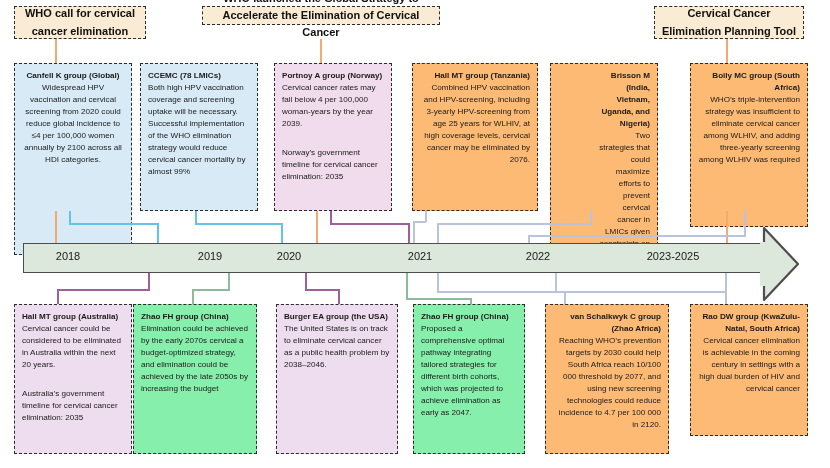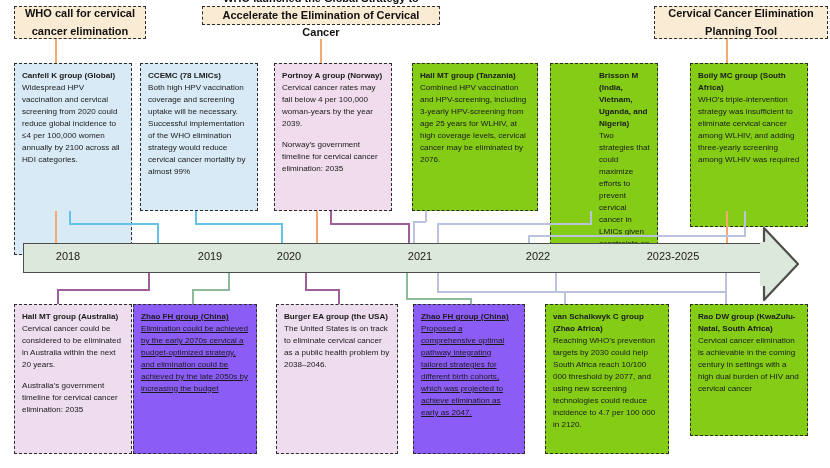--- a/index.html
+++ b/index.html
@@ -17,21 +17,21 @@
     box-sizing:border-box;
     border:1.4px dashed #2b2b2b;
     padding:6px 7px 4px 7px;
     font-size:8.1px;
     line-height:1.48;
     color:#1a1a1a;
     overflow:hidden;
   }
   .box .hdr{font-weight:bold;display:block;}
   .box p{margin:0;}
-  .box p.gap{margin-top:9px;}
+  .box p.gap{margin-top:17px;}
 
   
   .anno{
     position:absolute;
     box-sizing:border-box;
     background:#faebd4;
     border:1.4px dashed #2b2b2b;
     font-size:11px;
     font-weight:bold;
     line-height:1.55;
@@ -39,22 +39,22 @@
     text-align:center;
     display:flex;
     align-items:center;
     justify-content:center;
     padding:3px 6px;
   }
 
   
   .f-blue{background:#d7eaf5;}
   .f-pink{background:#f0dcec;}
-  .f-lav{background:#84cc16;}
-  .f-green{background:#8b5cf6;text-decoration:underline;}
+  .f-lav{background:#fdba74;text-align:right;}
+  .f-green{background:#86efac;}
   .f-lpink{background:#eeddee;}
 
   
   #timeline{
     position:absolute;
     left:23px;top:243px;width:743px;height:30px;
     background:#dde8dc;
     border:1.6px solid #4d4d4d;
     box-sizing:border-box;
   }
@@ -85,29 +85,29 @@
 <div id="stage">
 
   <div class="anno" style="left:14px;top:6px;width:132px;height:33px;">
     <span>WHO call for cervical cancer elimination</span>
   </div>
 
   <div class="anno" style="left:202px;top:6px;width:238px;height:19px;">
     <span>WHO launched the Global Strategy to Accelerate the Elimination of Cervical Cancer</span>
   </div>
 
-  <div class="anno" style="left:654px;top:6px;width:174px;height:33px;">
+  <div class="anno" style="left:654px;top:6px;width:150px;height:33px;">
     <span>Cervical Cancer Elimination Planning Tool</span>
   </div>
 
   <div class="conn v c-orange" style="left:55px;top:39px;height:24px;"></div>
   <div class="conn v c-orange" style="left:320px;top:39px;height:24px;"></div>
   <div class="conn v c-orange" style="left:726px;top:39px;height:24px;"></div>
 
-  <div class="box f-blue" style="left:14px;top:63px;width:118px;height:192px;">
+  <div class="box f-blue" style="left:14px;top:63px;width:118px;height:192px;text-align:center;">
     <p>
         <span class="hdr">Canfell K group (Global)</span>
       </p>
     <p>Widespread HPV vaccination and cervical screening from 2020 could reduce global incidence to ≤4 per 100,000 women annually by 2100 across all HDI categories.</p>
   </div>
 
   <div class="box f-blue" style="left:140px;top:63px;width:118px;height:148px;">
     <p>
         <span class="hdr">CCEMC (78  LMICs)</span>
       </p>

